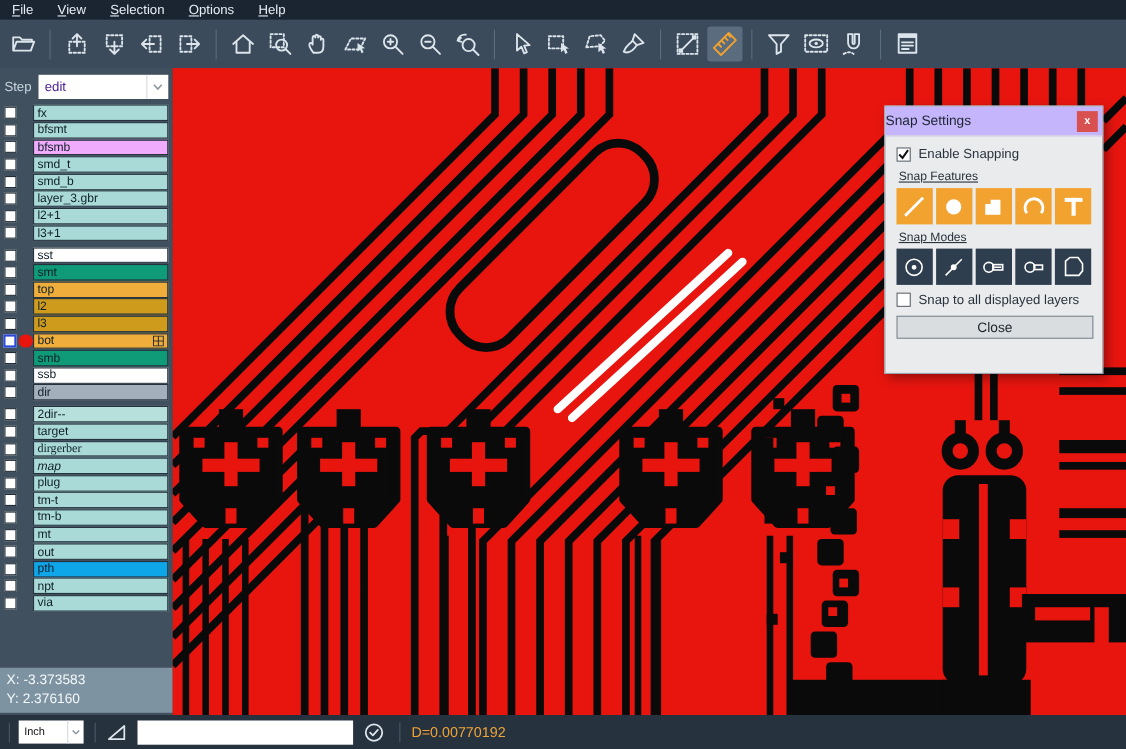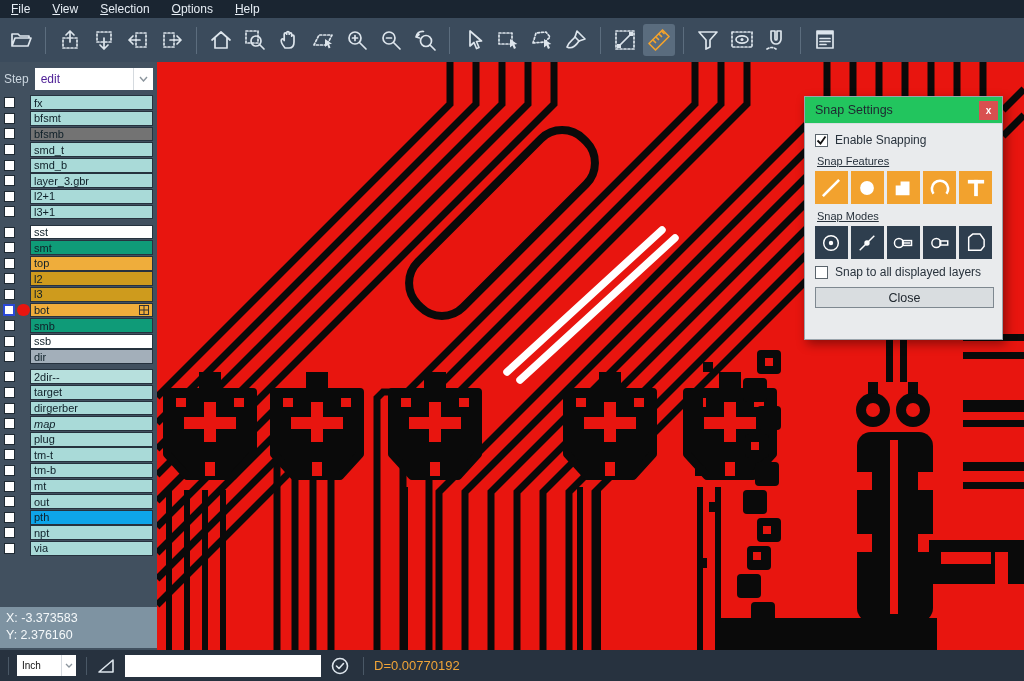--- a/index.html
+++ b/index.html
@@ -37,21 +37,21 @@
   .lab { position:absolute; left:30px; right:4px; top:0.4px; bottom:0.4px; border:1px solid #26323E; font-size:11px; color:#0F2029; display:flex; align-items:center; padding:0 3px; }
   .gridicon { display:none; margin-left:auto; }
   .layer-row.active .gridicon { display:block; }
   .xybox { position:absolute; left:0; top:545px; width:157px; height:41px; background:#7E93A2; color:#F4F8FA; font-size:12.5px; line-height:17px; padding:3px 0 0 6px; }
 
   
   .canvas { position:absolute; left:157px; top:62px; width:867px; height:588px; background:#E8150F; }
 
   
   .dialog { position:absolute; left:804px; top:96px; width:199px; height:244px; background:#E9EBED; border:1px solid #9AA4AC; box-shadow:3px 4px 10px rgba(0,0,0,.4); z-index:5; }
-  .dlg-title { height:27px; background:#22c55e; border-bottom:1px solid #DADEE2; display:flex; align-items:center; padding-left:10px; font-size:12.5px; color:#1E2730; }
+  .dlg-title { height:27px; background:#c4b5fd; border-bottom:1px solid #DADEE2; display:flex; align-items:center; font-size:12.5px; color:#1E2730; }
   .dlg-close { position:absolute; top:4px; right:4px; width:19px; height:19px; background:#D95050; color:#fff; font-size:10px; font-weight:bold; display:flex; align-items:center; justify-content:center; cursor:default; }
   .dlg-body { padding:9px 10px 0 10px; }
   .chkrow { display:flex; align-items:center; gap:7px; margin-bottom:8px; }
   .chk { width:13px; height:13px; background:#fff; border:1px solid #5A646C; flex:none; display:flex; align-items:center; justify-content:center; }
   .chk svg { display:none; }
   .chk.checked svg { display:block; }
   .chklab { font-size:12px; color:#28323C; }
   .sect-label { font-size:11px; color:#28323C; margin:2px 0 4px 2px;text-decoration:underline; }
   .btnrow { display:flex; gap:3.5px; margin-bottom:6px; }
   .sqbtn { width:33.5px; height:33px; display:flex; align-items:center; justify-content:center; }
@@ -255,21 +255,21 @@
 
           <span class="lab" style="background: rgb(169, 218, 216);">
             <span>bfsmt</span>
 
           </span>
         </div>
 
         <div class="layer-row">
           <span class="cb"></span>
 
-          <span class="lab" style="background: #737373;">
+          <span class="lab" style="background: #f0abfc;">
             <span>bfsmb</span>
 
           </span>
         </div>
 
         <div class="layer-row">
           <span class="cb"></span>
 
           <span class="lab" style="background: rgb(169, 218, 216);">
             <span>smd_t</span>
@@ -411,21 +411,21 @@
 
           <span class="lab" style="background: rgb(169, 218, 216);">
             <span>target</span>
 
           </span>
         </div>
 
         <div class="layer-row">
           <span class="cb"></span>
 
-          <span class="lab" style="background: rgb(169, 218, 216);">
+          <span class="lab" style="background: rgb(169, 218, 216); font-family: Liberation Serif, serif;">
             <span>dirgerber</span>
 
           </span>
         </div>
 
         <div class="layer-row">
           <span class="cb"></span>
 
           <span class="lab" style="background: rgb(169, 218, 216); font-style: italic;">
             <span>map</span>

